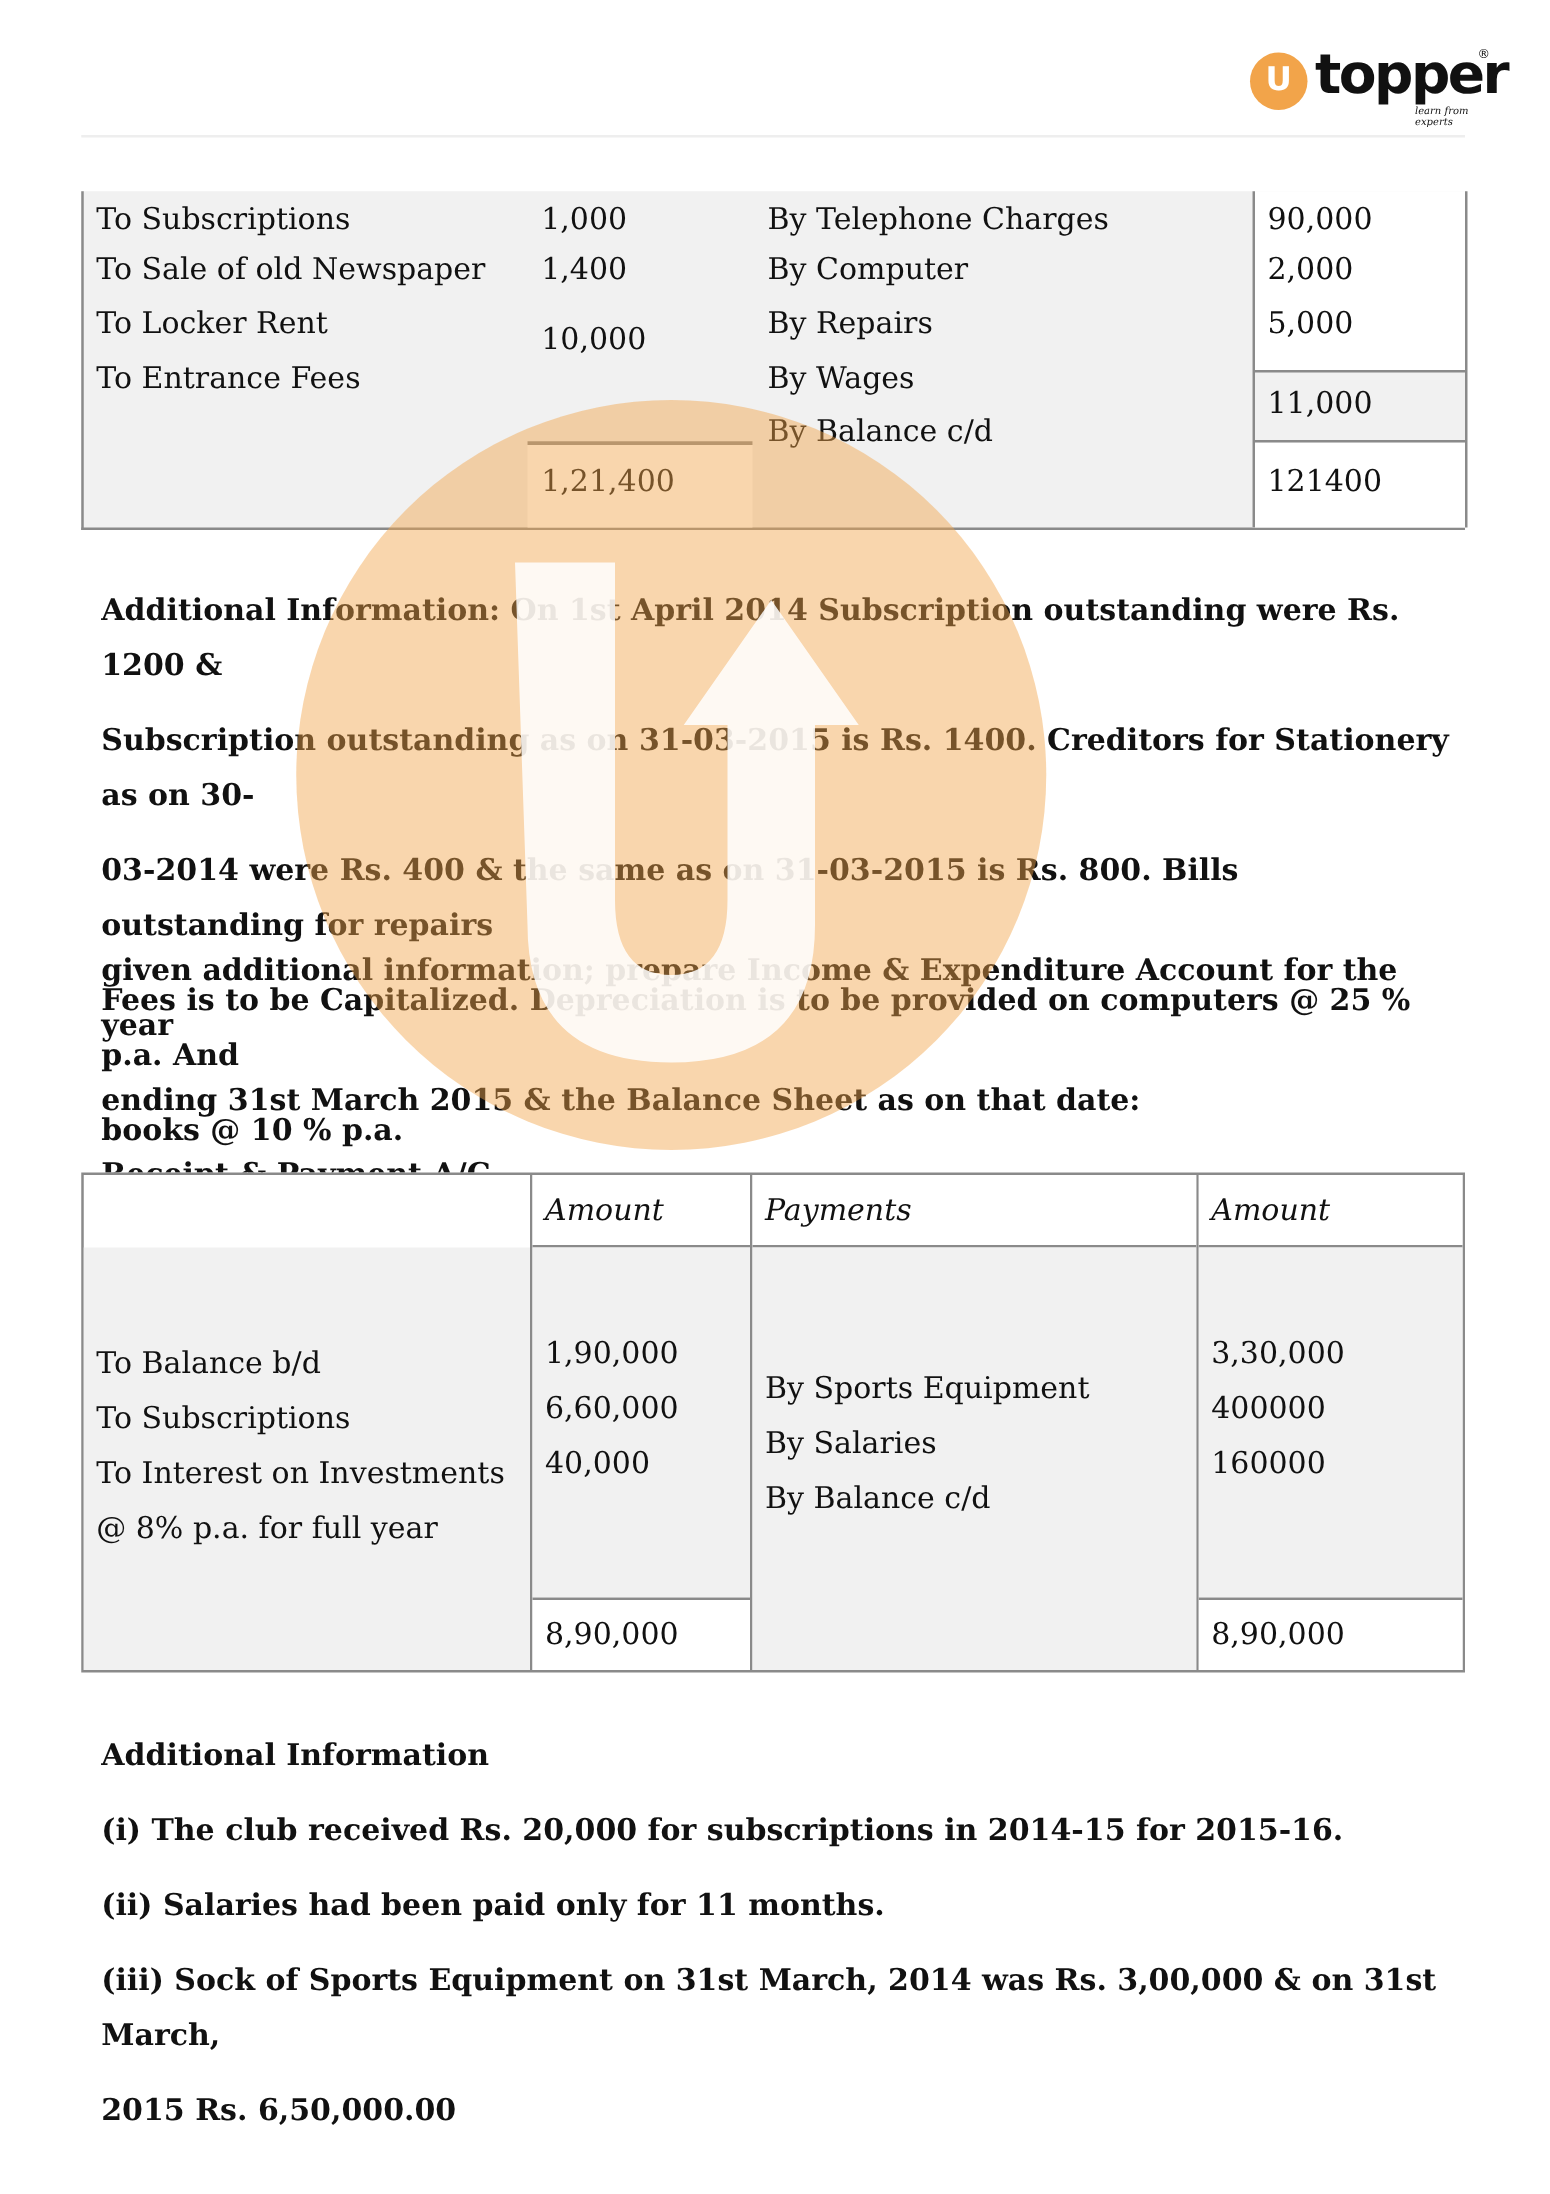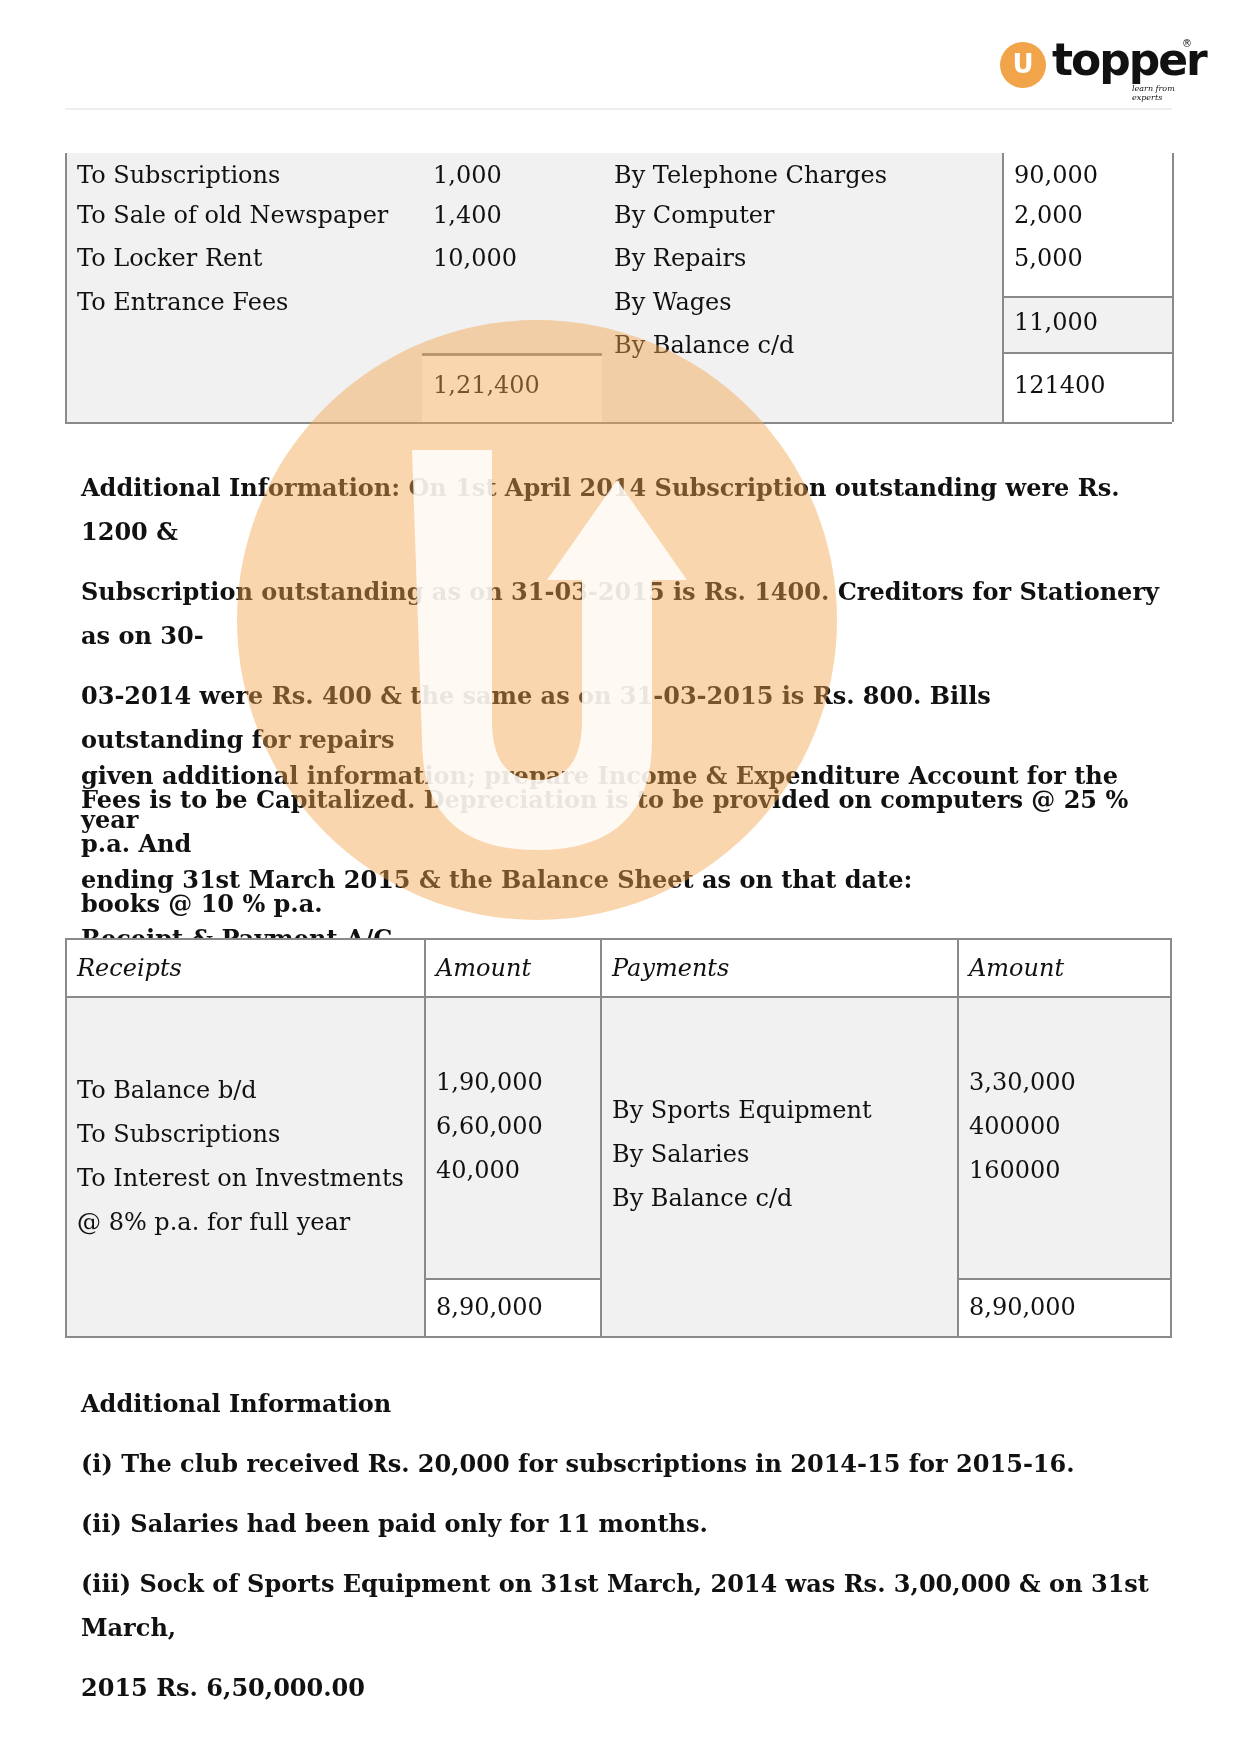--- a/index.html
+++ b/index.html
@@ -74,21 +74,21 @@
   <div class="amtcol">
     <div class="mid"></div>
   </div>
   <div class="cell" style="left:10px;top:0px">To Subscriptions</div>
   <div class="cell" style="left:10px;top:40px">To Sale of old Newspaper</div>
   <div class="cell" style="left:10px;top:83px">To Locker Rent</div>
   <div class="cell" style="left:10px;top:127px">To Entrance Fees</div>
 
   <div class="cell" style="left:366px;top:0px">1,000</div>
   <div class="cell" style="left:366px;top:40px">1,400</div>
-  <div class="cell" style="left:366px;top:83px">10,000</div>
+  <div class="cell" style="left:366px;top:96px">10,000</div>
   <div class="cell" style="left:366px;top:210px">1,21,400</div>
 
   <div class="cell" style="left:547px;top:0px">By Telephone Charges</div>
   <div class="cell" style="left:547px;top:40px">By Computer</div>
   <div class="cell" style="left:547px;top:83px">By Repairs</div>
   <div class="cell" style="left:547px;top:127px">By Wages</div>
   <div class="cell" style="left:547px;top:170px">By Balance c/d</div>
 
   <div class="cell" style="left:947px;top:0px">90,000</div>
   <div class="cell" style="left:947px;top:40px">2,000</div>
@@ -107,23 +107,20 @@
 
 <div class="para" style="top:738px">
   <p>given additional information; prepare Income &amp; Expenditure Account for the year</p>
   <p>ending 31st March 2015 &amp; the Balance Sheet as on that date:</p>
   <p style="line-height:42px">Receipt &amp; Payment A/C</p>
 </div>
 
 <div class="t2">
 
   <div class="col vline" style="left:0;width:359px">
-    <div class="hdr">
-        <span>Receipts</span>
-      </div>
     <div class="body" style="height:338px">
       <div class="lines" style="top:70px">
         <div>To Balance b/d</div>
         <div>To Subscriptions</div>
         <div>To Interest on Investments</div>
         <div>@ 8% p.a. for full year</div>
       </div>
     </div>
   </div>
 

